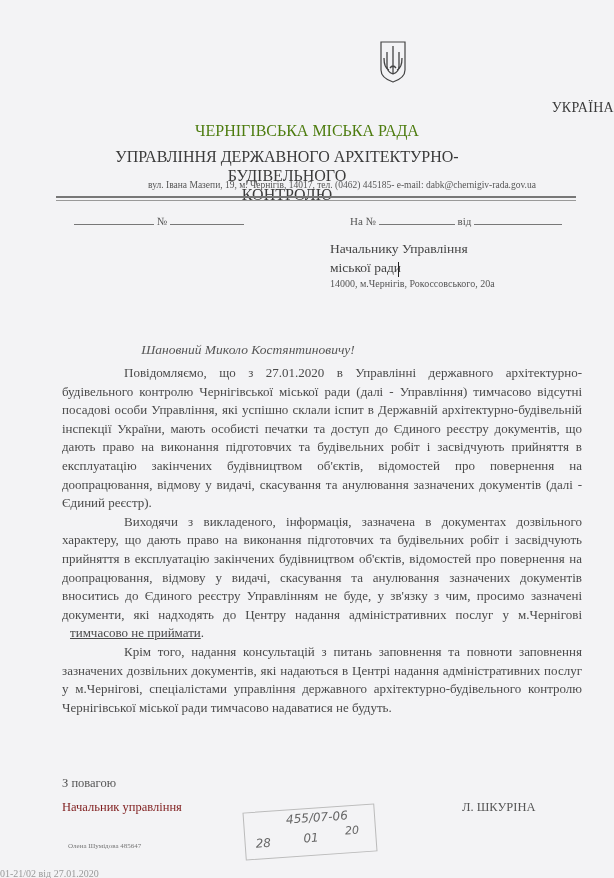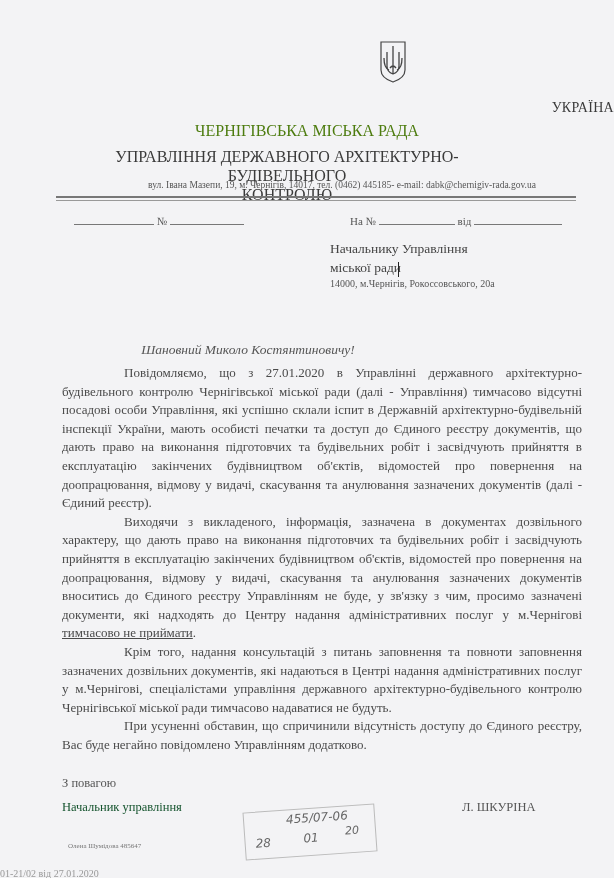--- a/index.html
+++ b/index.html
@@ -19,23 +19,23 @@
     .h-address { left: 0; width: 614px; top: 180px; text-align: center; font-size: 9.5px; color: #555; padding-left: 70px; box-sizing: border-box; }
     .rule1 { left: 56px; top: 196px; width: 520px; height: 0; border-top: 2px solid #777; }
     .rule2 { left: 56px; top: 200px; width: 520px; height: 0; border-top: 1px solid #999; }
     .ref-line { top: 214px; font-size: 11px; color: #555; }
     .blank { display: inline-block; border-bottom: 1px solid #777; height: 10px; vertical-align: baseline; }
     .addressee { left: 330px; top: 240px; font-size: 13.5px; line-height: 18.5px; color: #444; }
     .addressee .addr { font-size: 10px; line-height: 14px; color: #555; }
     .salutation { left: 0; width: 496px; top: 342px; text-align: center; font-size: 13.5px; font-style: italic; color: #555; padding-left: 0px; box-sizing: border-box; }
     .body-text { left: 62px; top: 364px; width: 520px; font-size: 13px; line-height: 18.6px; color: #4a4a4a; text-align: justify; }
     .body-text p { margin: 0; text-indent: 62px; }
-    .underline { text-decoration: underline; }
+    .underline { text-decoration: underline; margin-left: 8px; }
     .closing { left: 62px; top: 776px; font-size: 12.5px; color: #555; }
-    .position { left: 62px; top: 800px; font-size: 12.5px; color: #14532d; text-align: center; }
+    .position { left: 62px; top: 800px; font-size: 12.5px; color: #7f1d1d; text-align: center; }
     .signer { left: 462px; top: 800px; font-size: 12.5px; color: #555; }
     .executor { left: 68px; top: 842px; font-size: 7px; color: #777; }
     .stamp { left: 244px; top: 808px; width: 130px; height: 46px; border: 1px solid #bbb; transform: rotate(-4deg); }
     .stamp .hw1 { position: absolute; left: 42px; top: 2px; font-family: "DejaVu Sans", sans-serif; font-style: italic; font-size: 12px; color: #666; }
     .stamp .hw2 { position: absolute; left: 10px; top: 24px; font-family: "DejaVu Sans", sans-serif; font-style: italic; font-size: 12px; color: #666; }
     .stamp .hw3 { position: absolute; left: 58px; top: 22px; font-family: "DejaVu Sans", sans-serif; font-style: italic; font-size: 12px; color: #666; }
     .stamp .hw4 { position: absolute; left: 100px; top: 18px; font-family: "DejaVu Sans", sans-serif; font-style: italic; font-size: 11px; color: #666; }
     .footer-cut { left: 0; top: 868px; font-size: 10px; color: #999; }
     .cursor-mark { left: 398px; top: 262px; width: 1px; height: 15px; background: #222; }
   </style>
@@ -77,21 +77,20 @@
   <div class="addr">14000, м.Чернігів, Рокоссовського, 20а</div>
 </div>
 <div class="abs cursor-mark"></div>
 
 <div class="abs salutation">Шановний Миколо Костянтиновичу!</div>
 
 <div class="abs body-text">
   <p>Повідомляємо, що з 27.01.2020  в Управлінні державного архітектурно-будівельного контролю Чернігівської міської ради (далі - Управління) тимчасово відсутні посадові особи Управління, які успішно склали іспит в Державній архітектурно-будівельній інспекції України, мають особисті печатки та доступ до Єдиного реєстру документів, що дають право на виконання підготовчих та будівельних робіт і засвідчують прийняття в експлуатацію закінчених будівництвом об'єктів, відомостей про повернення на доопрацювання, відмову у видачі, скасування та анулювання зазначених документів (далі - Єдиний реєстр).</p>
   <p><span>Виходячи з викладеного, інформація, зазначена в документах дозвільного характеру, що дають право на виконання підготовчих та будівельних робіт і засвідчують прийняття в експлуатацію закінчених будівництвом об'єктів, відомостей про повернення на доопрацювання, відмову у видачі, скасування та анулювання зазначених документів вноситись до Єдиного реєстру Управлінням не буде, у зв'язку з чим, просимо зазначені документи, які надходять до Центру надання адміністративних послуг у м.Чернігові </span><span class="underline">тимчасово не приймати</span><span>.</span></p>
   <p>Крім того, надання консультацій з питань заповнення та повноти заповнення зазначених дозвільних документів, які надаються в Центрі надання адміністративних послуг у м.Чернігові, спеціалістами управління державного архітектурно-будівельного контролю Чернігівської міської ради тимчасово надаватися не будуть.</p>
-  <p>При усуненні обставин, що спричинили відсутність доступу до Єдиного реєстру, Вас буде негайно повідомлено Управлінням додатково.</p>
 </div>
 
 <div class="abs closing">З повагою</div>
 <div class="abs position">Начальник управління</div>
 <div class="abs signer">Л. ШКУРІНА</div>
 <div class="abs executor">Олена Шумідова  485647</div>
 
 <div class="abs stamp">
   <span class="hw1">455/07-06</span>
   <span class="hw2">28</span>

